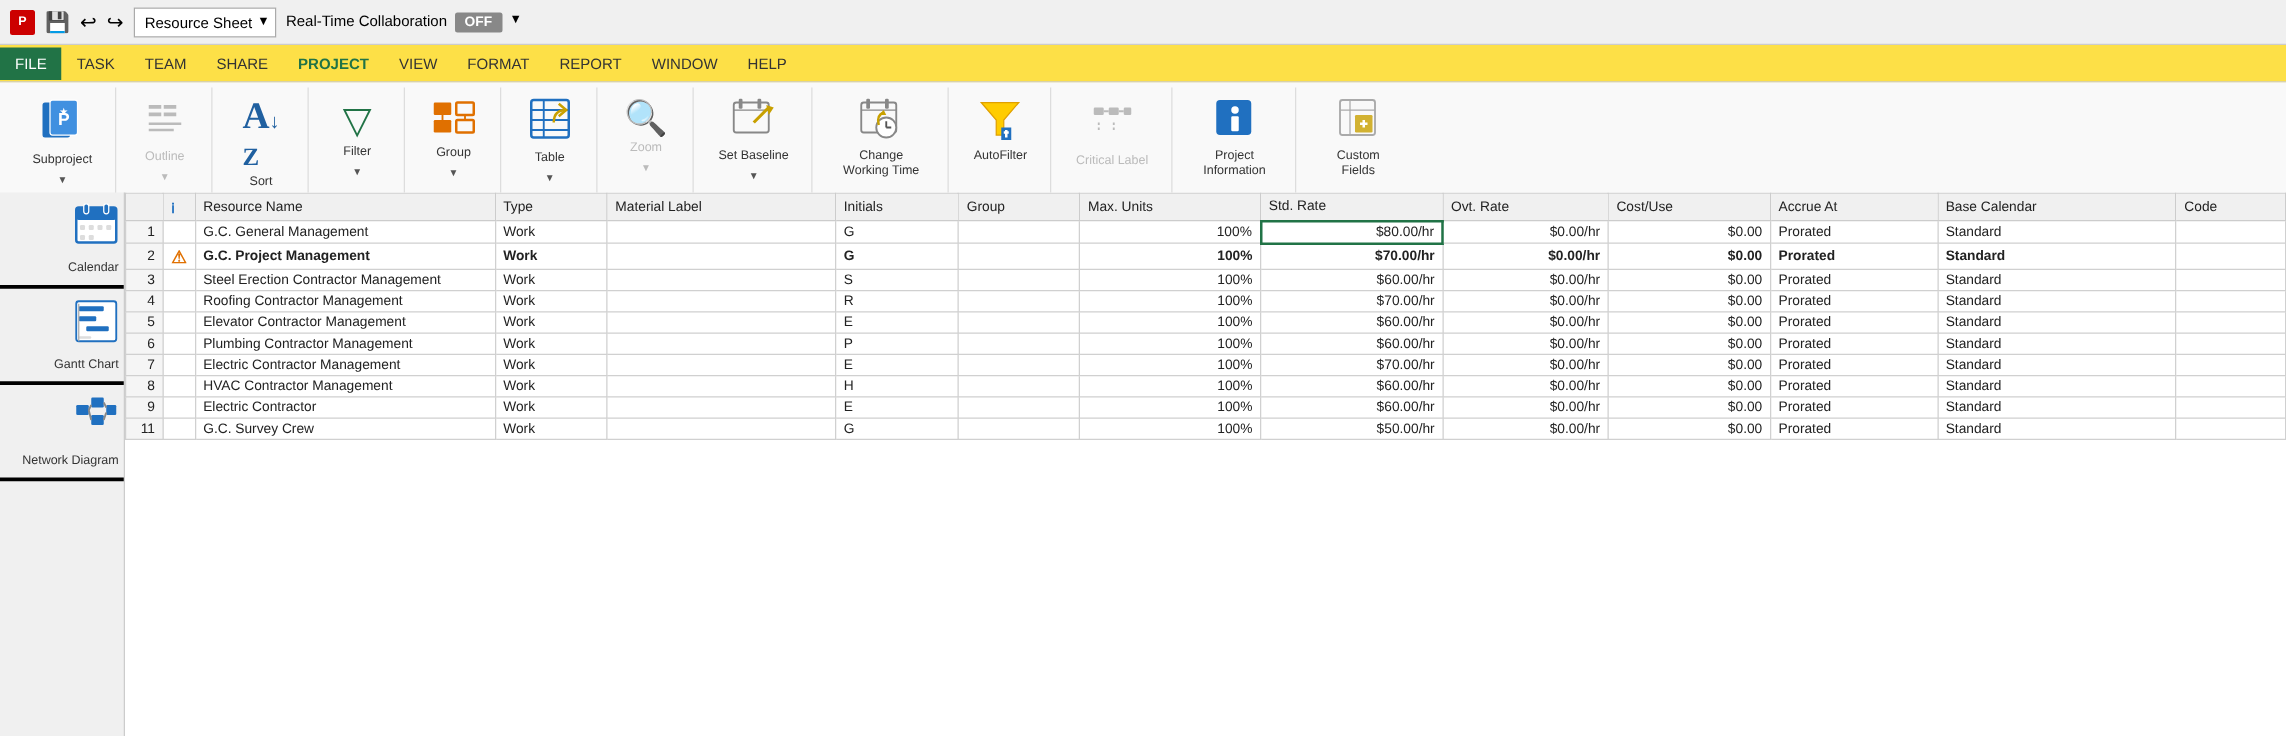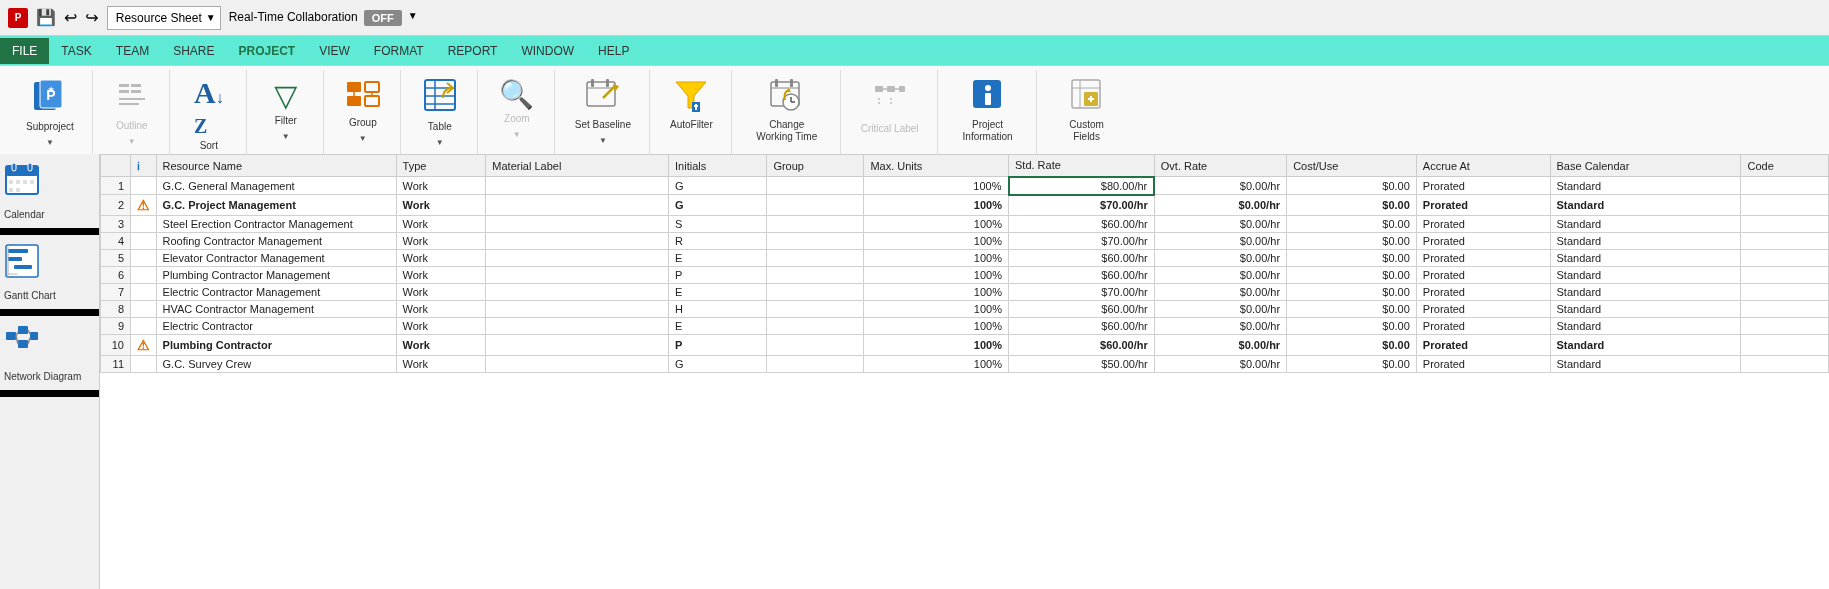--- a/index.html
+++ b/index.html
@@ -10,21 +10,21 @@
       display: flex; align-items: center; background: #f0f0f0; height: 36px;
       padding: 0 8px; border-bottom: 1px solid #ccc; gap: 8px;
     }
     #title-bar .app-icon { width: 20px; height: 20px; background: #c00; border-radius: 2px; display: flex; align-items: center; justify-content: center; color: white; font-weight: bold; font-size: 10px; }
     .view-selector { display: flex; align-items: center; border: 1px solid #aaa; background: white; height: 24px; padding: 0 4px; }
     .collab-area { display: flex; align-items: flex-start; gap: 6px; font-size: 12px; }
     .toggle-off { background: #888; color: white; padding: 2px 8px; border-radius: 2px; font-size: 11px; font-weight: bold; }
 
     
     #menu-bar {
-      display: flex; align-items: center; background: #5eead4; height: 30px;
+      display: flex; align-items: center; background: #fde047; height: 30px;
       border-bottom: 1px solid #ccc;
     }
     .menu-item { padding: 6px 12px; cursor: pointer; font-size: 12px; color: #333; }
     .menu-item.active { background: #217346; color: white; }
     .menu-item.highlighted { color: #217346; font-weight: bold; }
 
     
     #ribbon {
       background: #f9f9f9; border-bottom: 1px solid #ccc; padding: 4px 8px 0 8px;
       display: flex; gap: 2px; min-height: 88px;
@@ -38,21 +38,21 @@
     .ribbon-btn.disabled .label { color: #bbb; }
     .ribbon-btn.disabled { cursor: default; }
     .ribbon-dropdown { font-size: 8px; color: #555; margin-top: 1px; }
     .sort-icon { font-size: 22px; font-weight: bold; color: #2060a0; }
 
     
     #sidebar {
       position: absolute; left: 0; top: 154px; width: 100px; bottom: 0;
       background: #f0f0f0; border-right: 1px solid #ccc; display: flex; flex-direction: column;
     }
-    .sidebar-item { display: flex; flex-direction: column; align-items: flex-start; padding: 8px 4px; cursor: pointer; border-bottom: 7px solid #000000; }
+    .sidebar-item { display: flex; flex-direction: column; align-items: flex-end; padding: 8px 4px; cursor: pointer; border-bottom: 3px solid #000000; }
     .sidebar-item .si-icon { font-size: 28px; color: #2070c0; }
     .sidebar-item .si-label { font-size: 10px; text-align: center; margin-top: 4px; color: #333; }
 
     
     #main { position: absolute; left: 100px; top: 154px; right: 0; bottom: 0; overflow: auto; background: white; }
 
     
     table.resource-grid { border-collapse: collapse; width: 100%; font-size: 11px; }
     table.resource-grid th {
       background: #f0f0f0; border: 1px solid #ccc; padding: 3px 6px;
@@ -205,47 +205,47 @@
         </svg>
       </span>
       <span class="label">Set Baseline</span>
     </div>
     <span class="ribbon-dropdown">▼</span>
   </div>
 
   <div class="ribbon-group">
     <div class="ribbon-btn">
       <span>
-        <svg width="34" height="36" viewBox="0 0 34 36">
-          <polygon points="2,4 32,4 20,18 20,30 14,30 14,18" fill="#ffcc00" stroke="#e0a000" stroke-width="1"></polygon>
-          <polygon points="18,24 26,24 26,34 18,34" fill="#2070c0"></polygon>
-          <line x1="20" y1="28" x2="24" y2="28" stroke="white" stroke-width="2"></line>
-          <line x1="22" y1="26" x2="22" y2="32" stroke="white" stroke-width="2"></line>
-        </svg>
-      </span>
-      <span class="label">AutoFilter</span>
-    </div>
-  </div>
-
-  <div class="ribbon-group">
-    <div class="ribbon-btn">
-      <span>
         <svg width="36" height="36" viewBox="0 0 36 36">
           <rect x="2" y="4" width="28" height="24" fill="none" stroke="#888" stroke-width="1.5" rx="2"></rect>
           <line x1="2" y1="10" x2="30" y2="10" stroke="#888" stroke-width="1"></line>
           <rect x="6" y="1" width="3" height="8" fill="#888" rx="1"></rect>
           <rect x="21" y="1" width="3" height="8" fill="#888" rx="1"></rect>
           <circle cx="22" cy="24" r="8" fill="white" stroke="#888" stroke-width="1.5"></circle>
           <line x1="22" y1="19" x2="22" y2="24" stroke="#555" stroke-width="1.5"></line>
           <line x1="22" y1="24" x2="26" y2="24" stroke="#555" stroke-width="1.5"></line>
           <path d="M16 22 Q14 14 20 12" fill="none" stroke="#c8a000" stroke-width="2"></path>
           <polygon points="20,10 16,14 22,14" fill="#c8a000"></polygon>
         </svg>
       </span>
       <span class="label" style="max-width:70px;">Change Working Time</span>
+    </div>
+  </div>
+
+  <div class="ribbon-group">
+    <div class="ribbon-btn">
+      <span>
+        <svg width="34" height="36" viewBox="0 0 34 36">
+          <polygon points="2,4 32,4 20,18 20,30 14,30 14,18" fill="#ffcc00" stroke="#e0a000" stroke-width="1"></polygon>
+          <polygon points="18,24 26,24 26,34 18,34" fill="#2070c0"></polygon>
+          <line x1="20" y1="28" x2="24" y2="28" stroke="white" stroke-width="2"></line>
+          <line x1="22" y1="26" x2="22" y2="32" stroke="white" stroke-width="2"></line>
+        </svg>
+      </span>
+      <span class="label">AutoFilter</span>
     </div>
   </div>
 
   <div class="ribbon-group">
     <div class="ribbon-btn disabled">
       <span style="font-size:28px; color:#bbb;">
         <svg width="34" height="36" viewBox="0 0 34 36">
           <rect x="2" y="8" width="8" height="6" fill="#bbb" rx="1"></rect>
           <rect x="14" y="8" width="8" height="6" fill="#bbb" rx="1"></rect>
           <rect x="26" y="8" width="6" height="6" fill="#bbb" rx="1"></rect>
@@ -499,36 +499,20 @@
           <td></td>
           <td class="" style="text-align: right;">100%</td>
           <td class="" style="text-align: right;">$60.00/hr</td>
           <td class="" style="text-align: right;">$0.00/hr</td>
           <td class="" style="text-align: right;">$0.00</td>
           <td class="">Prorated</td>
           <td class="">Standard</td>
           <td></td>
         </tr>
         <tr>
-          <td class="row-num">10</td>
-          <td style="text-align: center;"><span style="color:#e07000; font-size:14px; font-weight:bold;">⚠</span></td>
-          <td class="overallocated">Plumbing Contractor</td>
-          <td class="overallocated">Work</td>
-          <td></td>
-          <td class="overallocated">P</td>
-          <td></td>
-          <td class="overallocated" style="text-align: right;">100%</td>
-          <td class="overallocated" style="text-align: right;">$60.00/hr</td>
-          <td class="overallocated" style="text-align: right;">$0.00/hr</td>
-          <td class="overallocated" style="text-align: right;">$0.00</td>
-          <td class="overallocated">Prorated</td>
-          <td class="overallocated">Standard</td>
-          <td></td>
-        </tr>
-        <tr>
           <td class="row-num">11</td>
           <td style="text-align: center;"></td>
           <td class="">G.C. Survey Crew</td>
           <td class="">Work</td>
           <td></td>
           <td class="">G</td>
           <td></td>
           <td class="" style="text-align: right;">100%</td>
           <td class="" style="text-align: right;">$50.00/hr</td>
           <td class="" style="text-align: right;">$0.00/hr</td>

